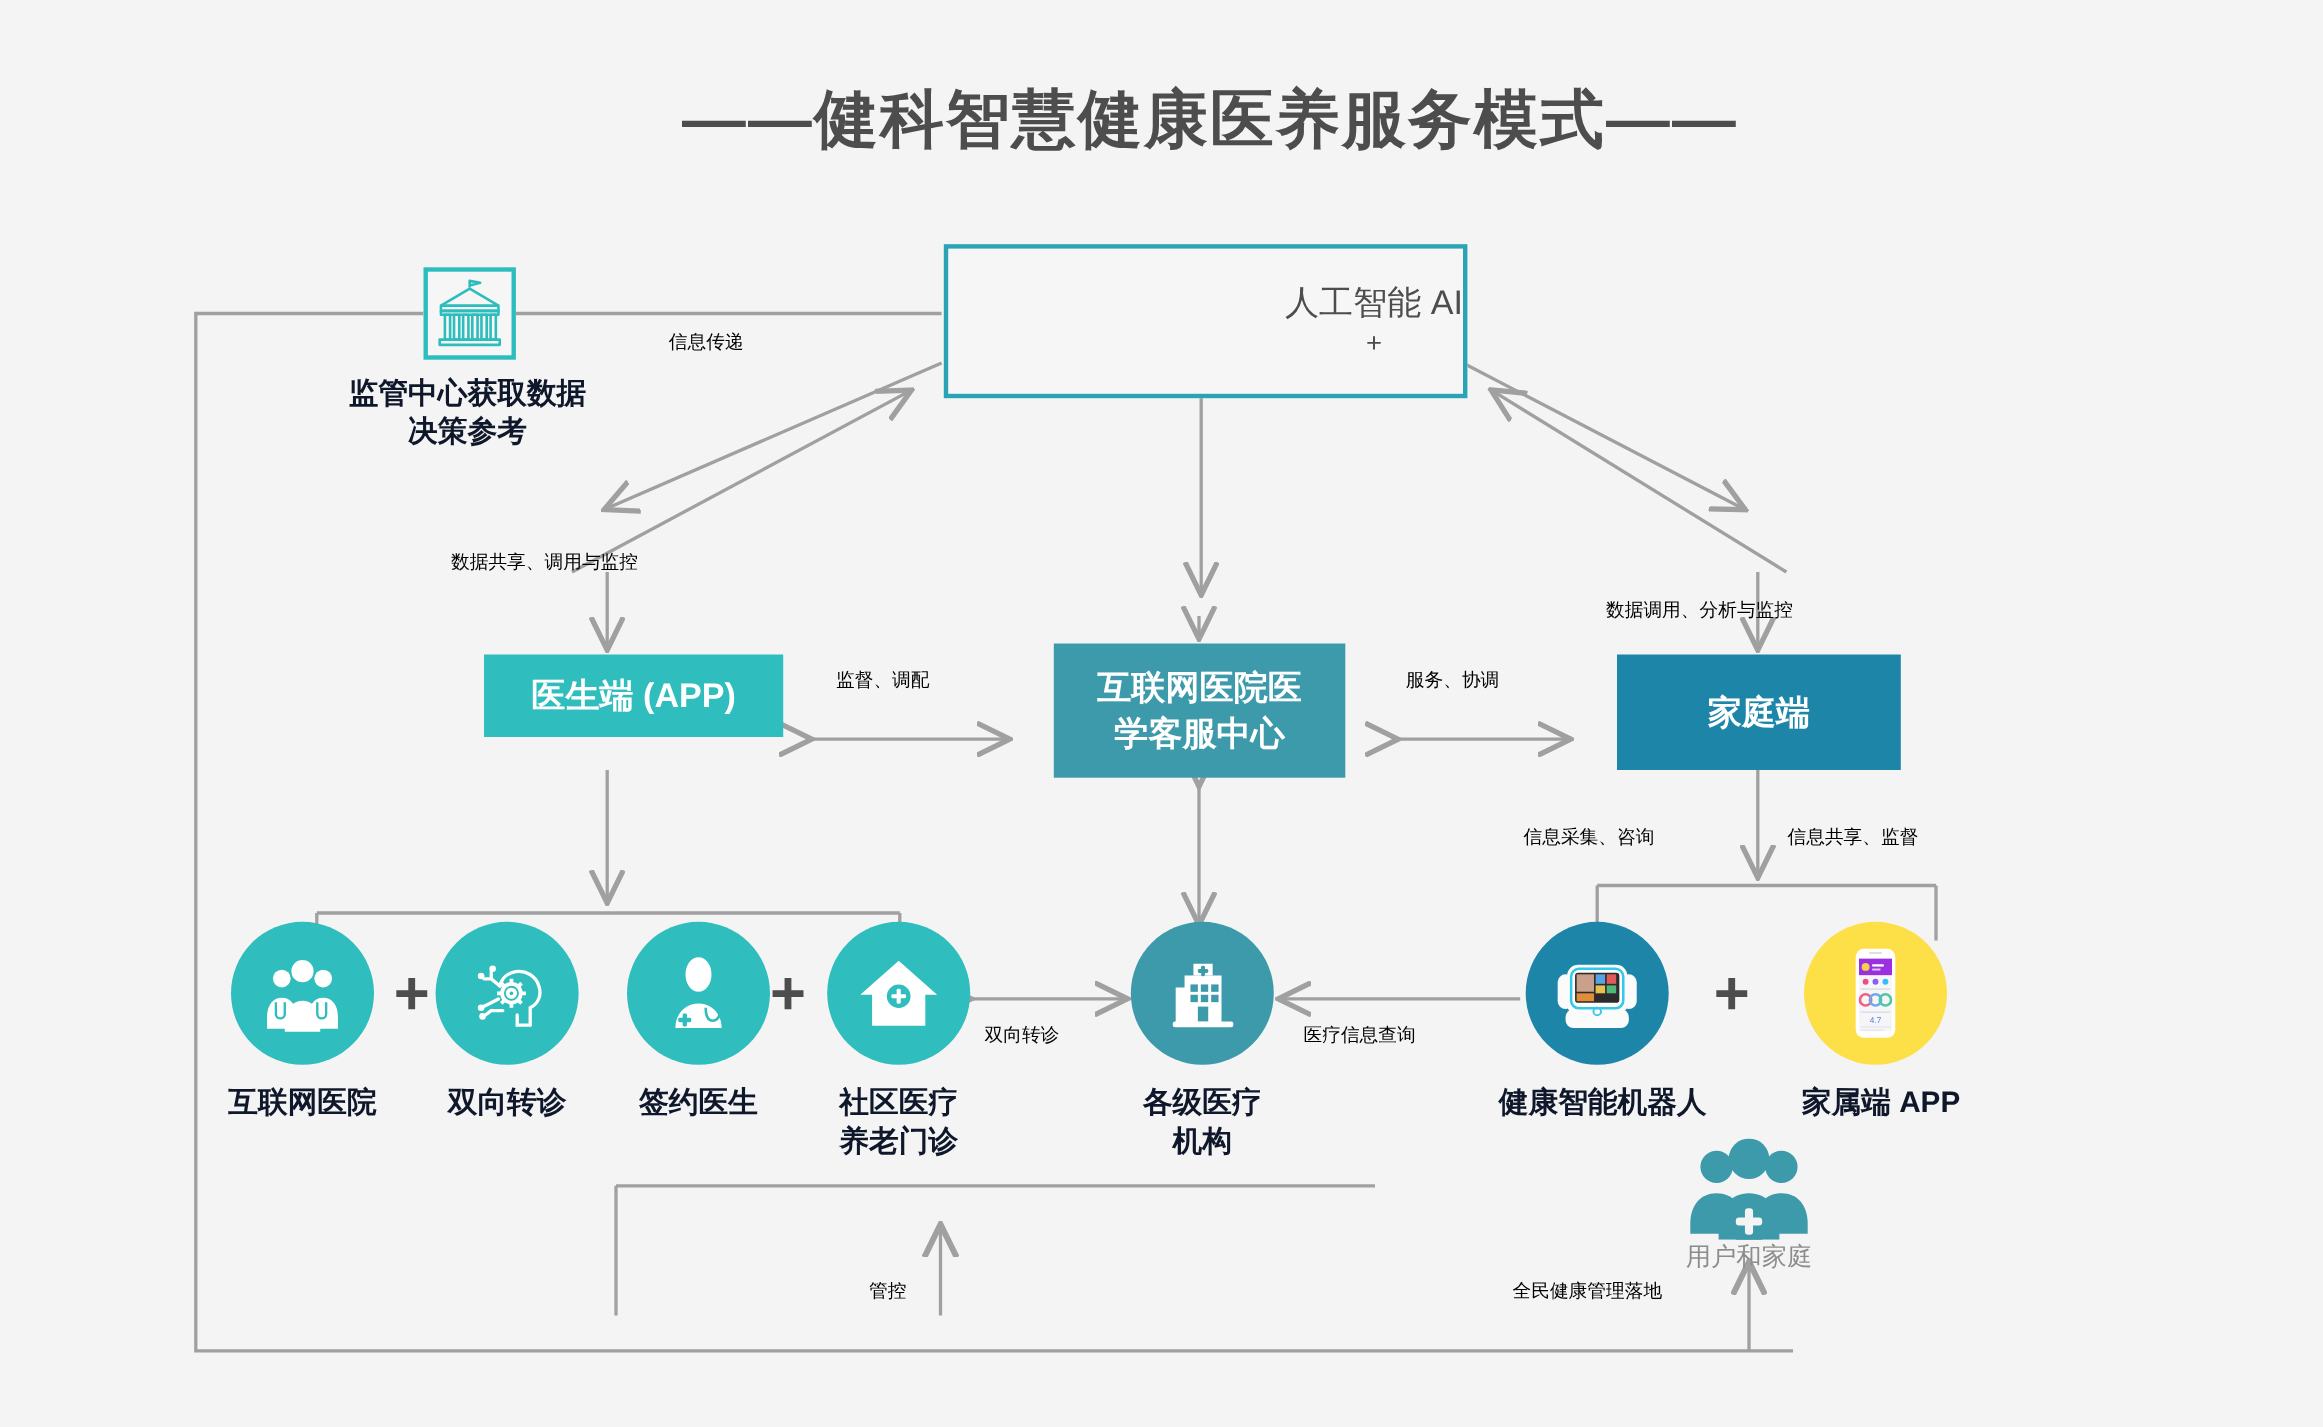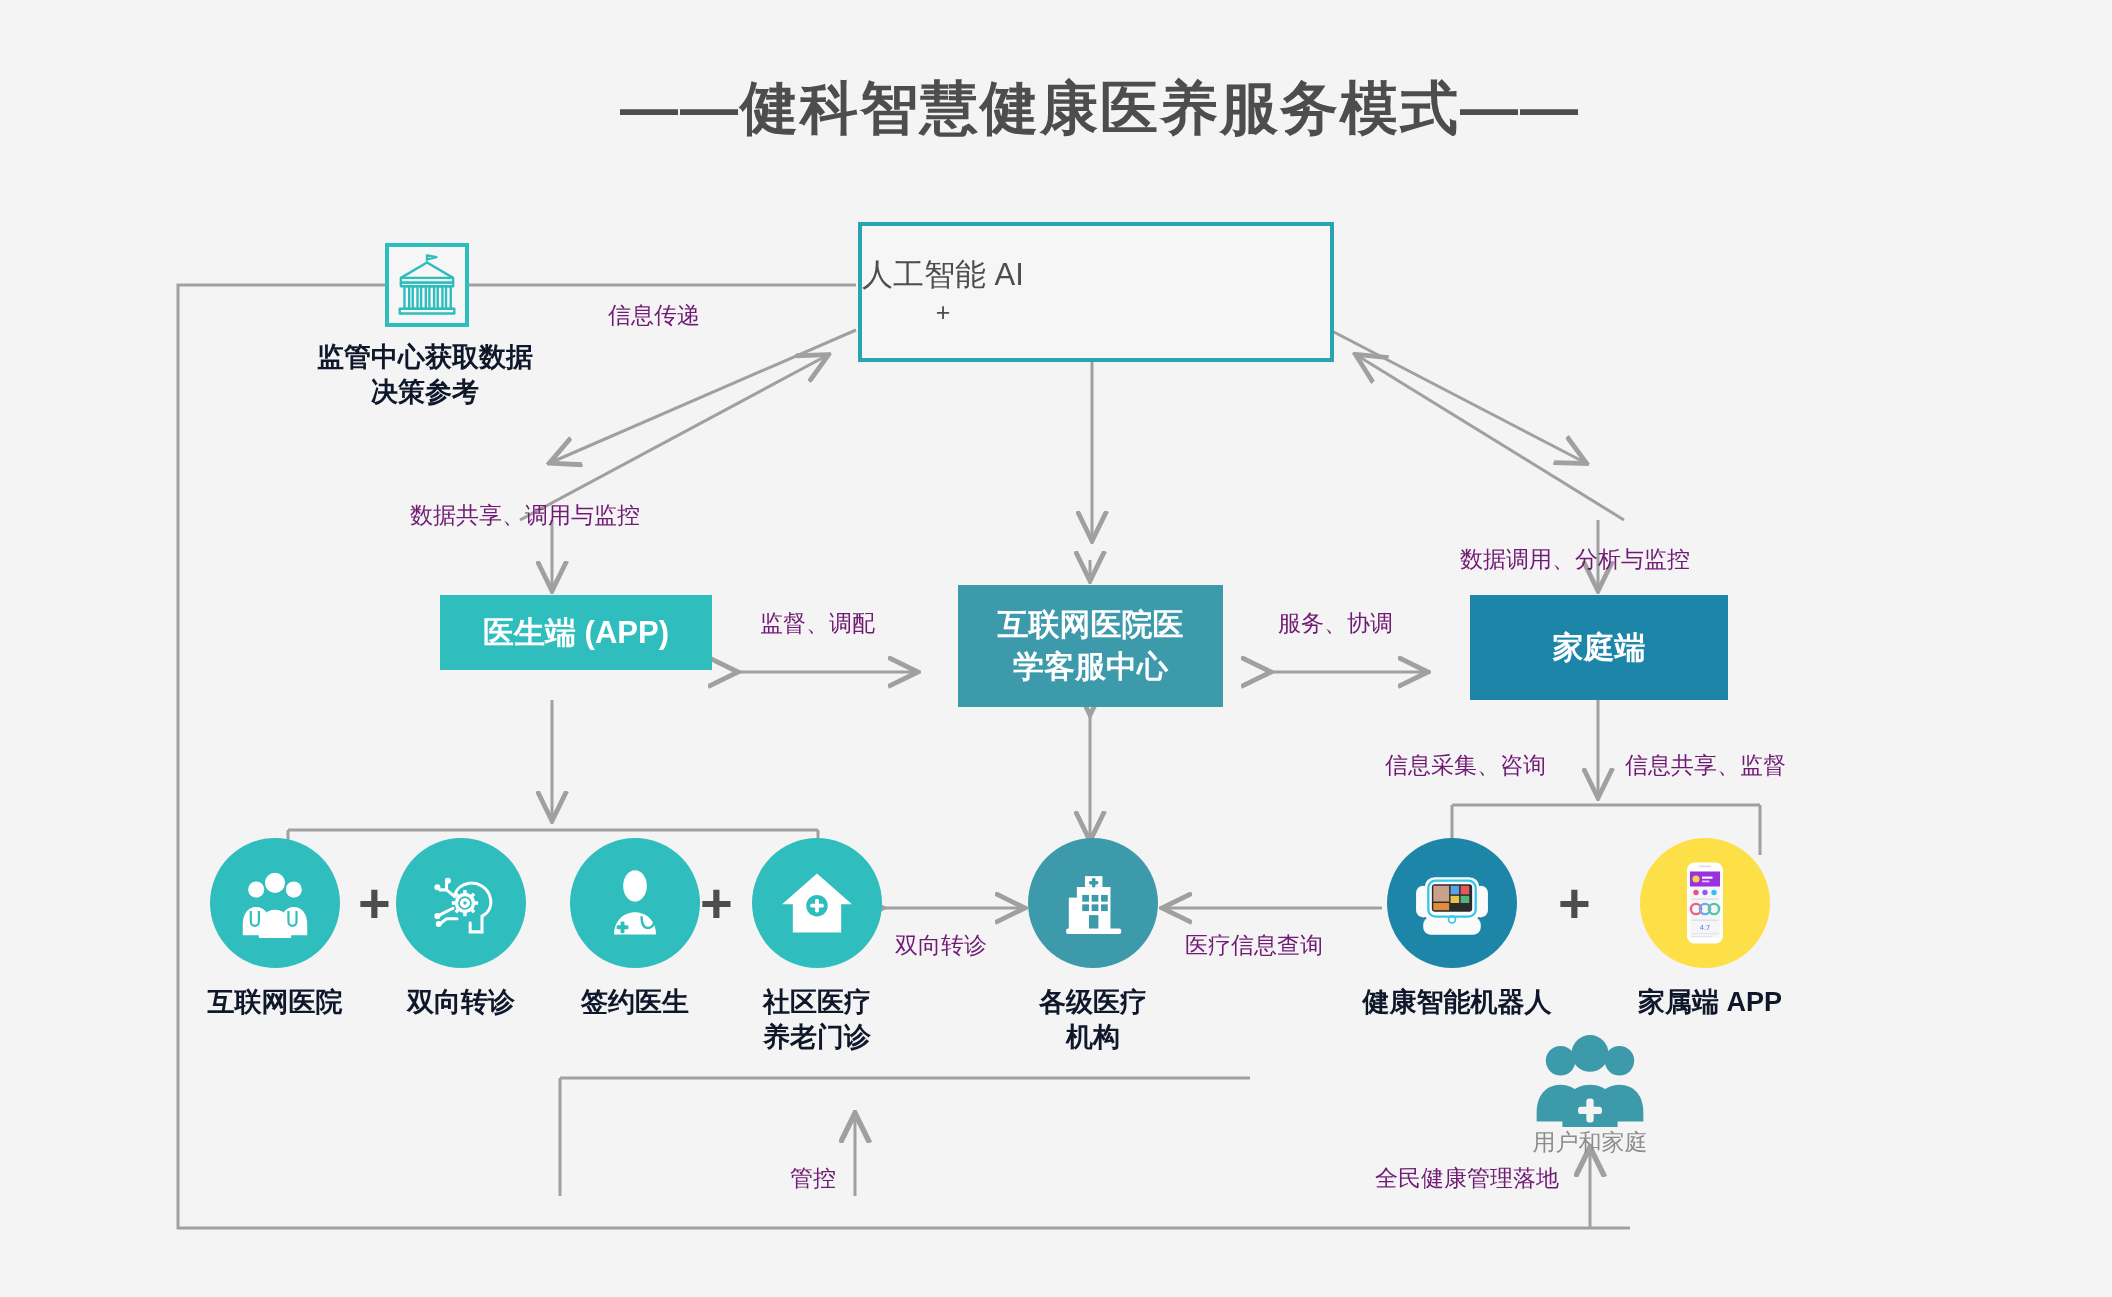--- a/index.html
+++ b/index.html
@@ -15,34 +15,34 @@
   
   .title{
     position:absolute;top:70px;left:0;width:2112px;text-align:center;
     font-size:58px;font-weight:bold;color:#4d4d4d;letter-spacing:2px;
     white-space:nowrap;
     margin-left:44px;
   }
 
   
   .edge-label{
-    position:absolute;color:#701a75;font-size:23px;white-space:nowrap;
+    position:absolute;color:#000000;font-size:17px;white-space:nowrap;
     line-height:1.35;
   }
   .node-label{
     position:absolute;text-align:center;color:#0f172a;
     font-size:27px;font-weight:bold;line-height:1.3;white-space:nowrap;
   }
   .node-label.dark{color:#8c8c8c;font-weight:normal;font-size:23px;}
 
   
   .platform-box{
     position:absolute;left:858px;top:222px;width:468px;height:132px;
     border:4px solid #2aa3b5;background:#f6f6f6;
-    display:flex;align-items:center;justify-content:flex-start;
+    display:flex;align-items:center;justify-content:flex-end;
     color:#4d4d4d;font-size:31px;line-height:1.35;text-align:center;
   }
   .platform-box .ln2{font-size:25px;}
 
   .mid-box{
     position:absolute;display:flex;align-items:center;justify-content:center;
     color:#ffffff;font-size:31px;font-weight:bold;text-align:center;line-height:1.35;
   }
   #box-doctor{left:440px;top:595px;width:272px;height:75px;background:#2fbdbd;}
   #box-center{left:958px;top:585px;width:265px;height:122px;background:#3d9aab;}

